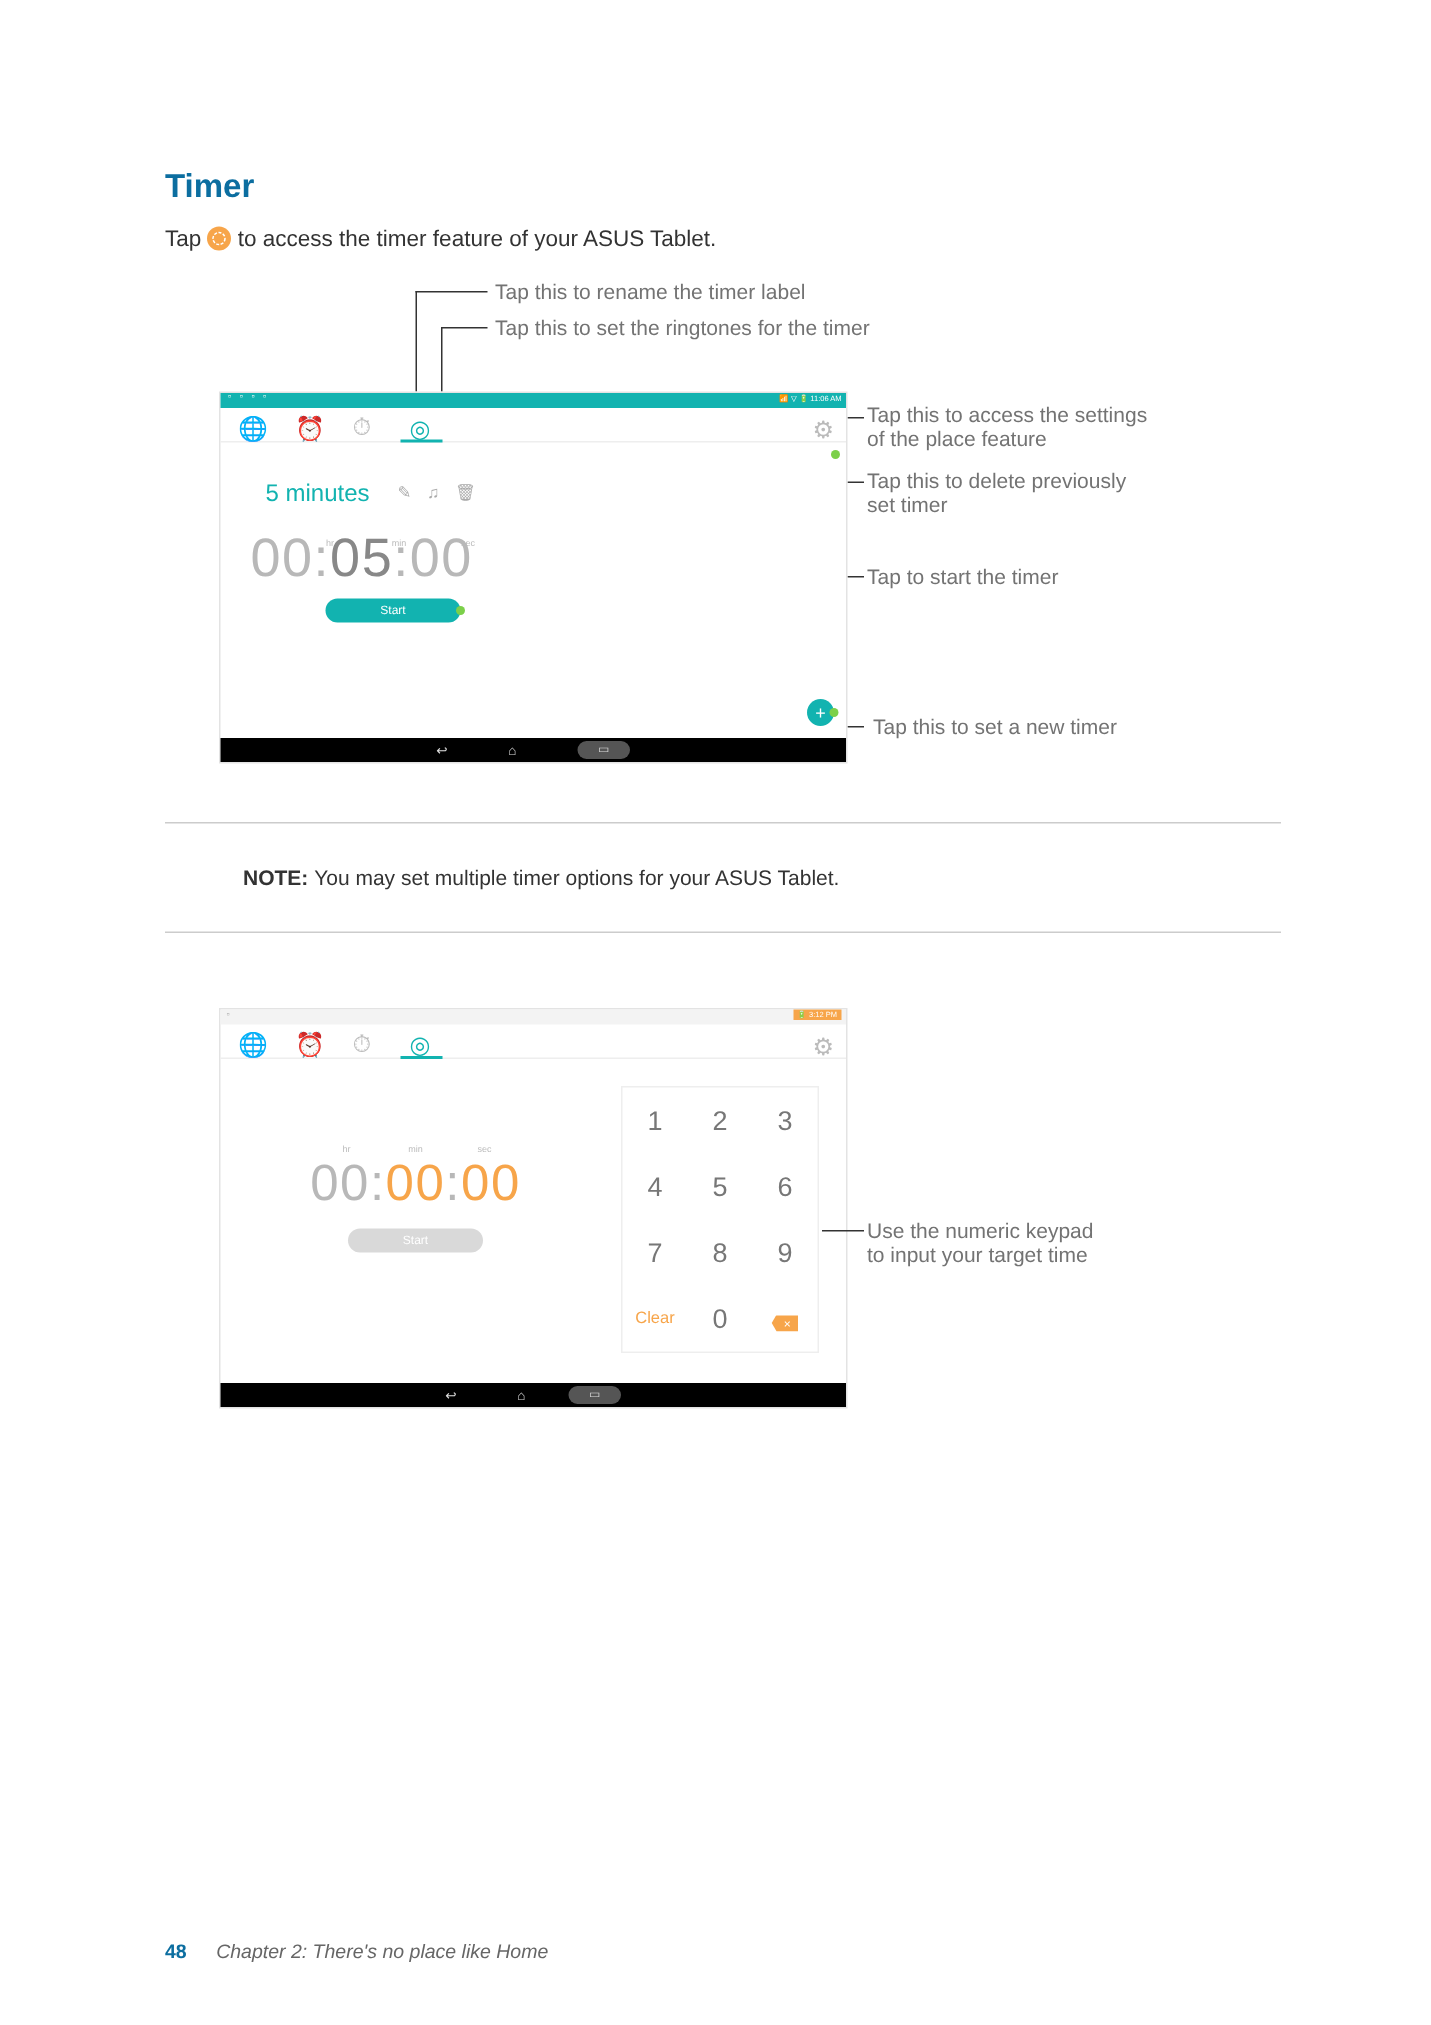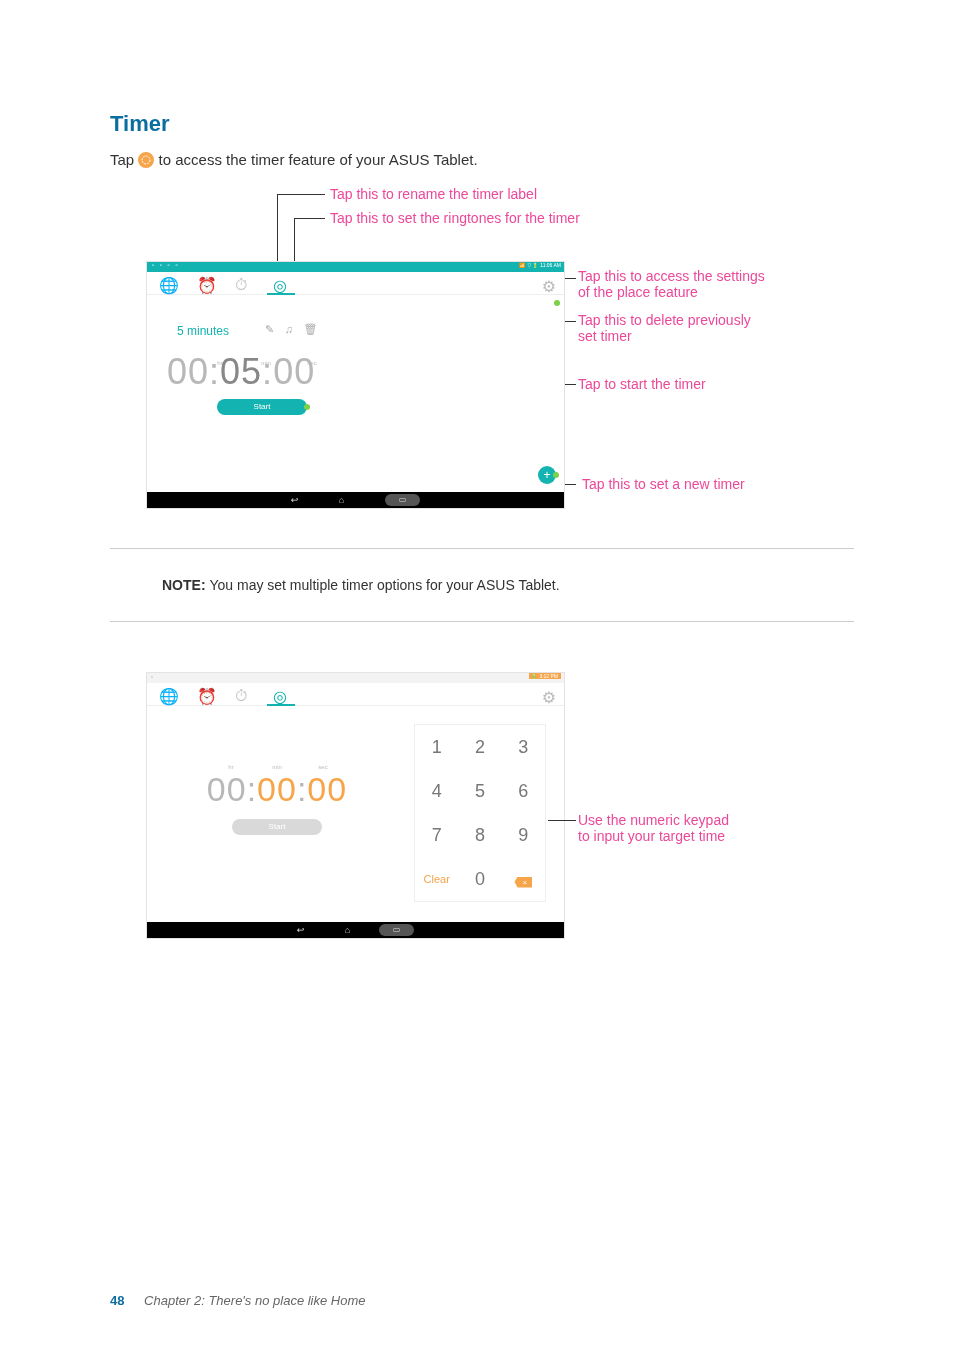--- a/index.html
+++ b/index.html
@@ -20,37 +20,37 @@
 .fig1 .tabs .tab.active{color:#12b3b0}
 .fig1 .tabs .tab1{left:12px}
 .fig1 .tabs .tab2{left:50px}
 .fig1 .tabs .tab3{left:88px}
 .fig1 .tabs .tab4{left:126px}
 .fig1 .tabs .indicator{position:absolute;bottom:-1px;left:120px;width:28px;height:2px;background:#12b3b0}
 .fig1 .tabs .gear{position:absolute;right:8px;top:5px;color:#bbb}
 .fig1 .gear-dot{position:absolute;right:4px;top:38px;width:6px;height:6px;border-radius:50%;background:#7cd04a}
 
 .fig1 .timer-row{position:relative;margin-top:26px;padding-left:30px}
-.fig1 .timer-row .label{color:#12b3b0;font-size:12px}
+.fig1 .timer-row .label{color:#12b3b0;font-size:16px}
 .fig1 .timer-row .icons{position:absolute;left:118px;top:-2px}
 .fig1 .timer-row .icons span{margin-right:6px;color:#aaa;font-size:11px}
 .fig1 .digits{font-size:36px;font-weight:300;color:#b8b8b8;letter-spacing:1px;padding-left:20px;margin-top:12px;position:relative}
 .fig1 .digits .hl{color:#888}
 .fig1 .dlabels{position:absolute;top:98px;left:50px;font-size:6px;color:#bbb}
 .fig1 .dlabels span{display:inline-block;width:46px;text-align:center}
 .fig1 .startbtn{margin:6px 0 0 70px;width:90px;height:16px;border-radius:8px;background:#12b3b0;color:#fff;font-size:8px;text-align:center;line-height:16px;position:relative}
 .fig1 .startbtn .dot{position:absolute;right:-3px;top:5px;width:6px;height:6px;border-radius:50%;background:#7cd04a}
 .fig1 .fab{position:absolute;right:8px;bottom:24px;width:18px;height:18px;border-radius:50%;background:#12b3b0;color:#fff;text-align:center;line-height:18px;font-size:12px}
 .fig1 .fab .dot{position:absolute;right:-3px;top:6px;width:6px;height:6px;border-radius:50%;background:#7cd04a}
 .fig1 .navbar{position:absolute;bottom:0;left:0;right:0;height:16px;background:#000;text-align:center}
 .fig1 .navbar span{display:inline-block;color:#ddd;font-size:9px;margin:0 18px;line-height:16px;vertical-align:top}
 .fig1 .navbar .recent{background:#555;border-radius:8px;padding:0 14px;height:12px;line-height:12px;margin-top:2px;font-size:8px}
 
 
-.callout{position:absolute;font-size:14px;color:#ec4899;white-space:nowrap}
+.callout{position:absolute;font-size:14px;color:#737373;white-space:nowrap}
 .line{position:absolute;background:#333}
 .lineh{height:1px}
 .linev{width:1px}
 .dotc{position:absolute;width:6px;height:6px;border-radius:50%;background:#7cd04a}
 
 
 .notewrap{border-top:1px solid #ccc;border-bottom:1px solid #ccc;padding:12px 0 12px 36px;margin:0 0 50px 0}
 .notewrap p{margin:16px;font-size:14px}
 .notewrap b{font-weight:700}
 

